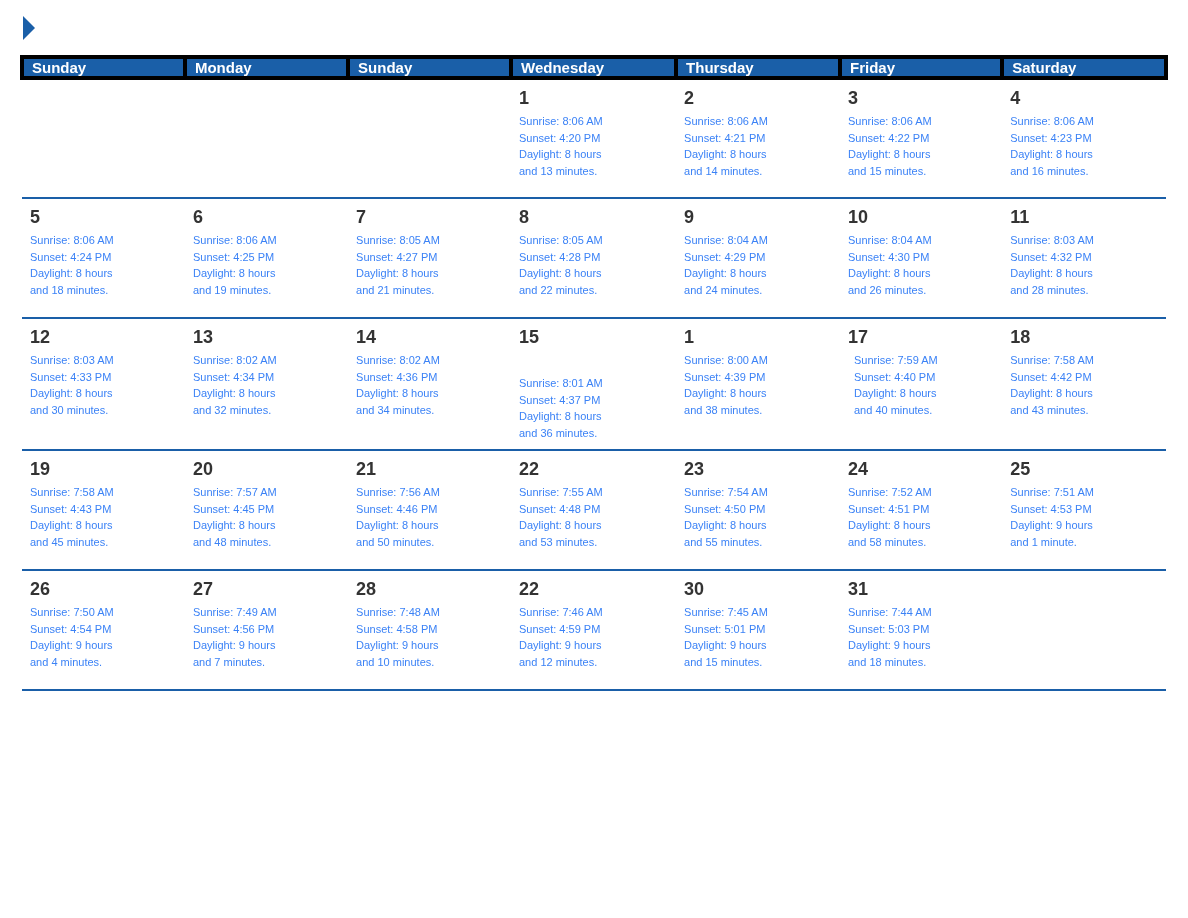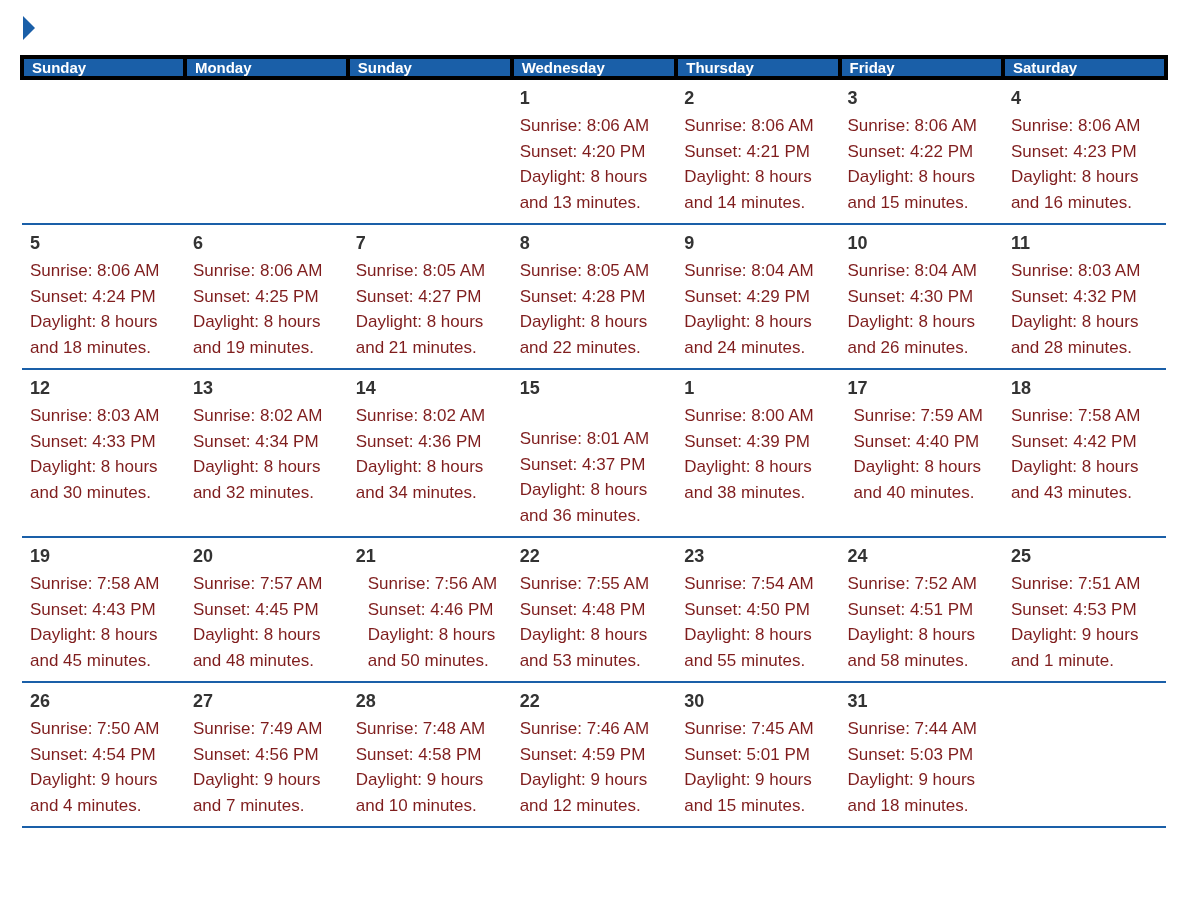--- a/index.html
+++ b/index.html
@@ -88,22 +88,22 @@
       height: 120px;
     }
     .day-number {
       font-size: 18px;
       font-weight: bold;
       color: #333;
       display: block;
       margin-bottom: 4px;
     }
     .day-info {
-      font-size: 17px;
-      color: #7f1d1d;
+      font-size: 11px;
+      color: #3b82f6;
       line-height: 1.5;
     }
     .empty-cell {
       background: #fff;
     }
   </style>
 </head>
 <body>
 
 <div class="header-section">
@@ -278,21 +278,21 @@
         </td>
         <td>
           <span class="day-number">20</span>
           <div class="day-info" style="white-space: pre-line;">Sunrise: 7:57 AM
 Sunset: 4:45 PM
 Daylight: 8 hours
 and 48 minutes.</div>
         </td>
         <td>
           <span class="day-number">21</span>
-          <div class="day-info" style="white-space: pre-line; margin-left: 12px;">Sunrise: 7:56 AM
+          <div class="day-info" style="white-space: pre-line;">Sunrise: 7:56 AM
 Sunset: 4:46 PM
 Daylight: 8 hours
 and 50 minutes.</div>
         </td>
         <td>
           <span class="day-number">22</span>
           <div class="day-info" style="white-space: pre-line;">Sunrise: 7:55 AM
 Sunset: 4:48 PM
 Daylight: 8 hours
 and 53 minutes.</div>

